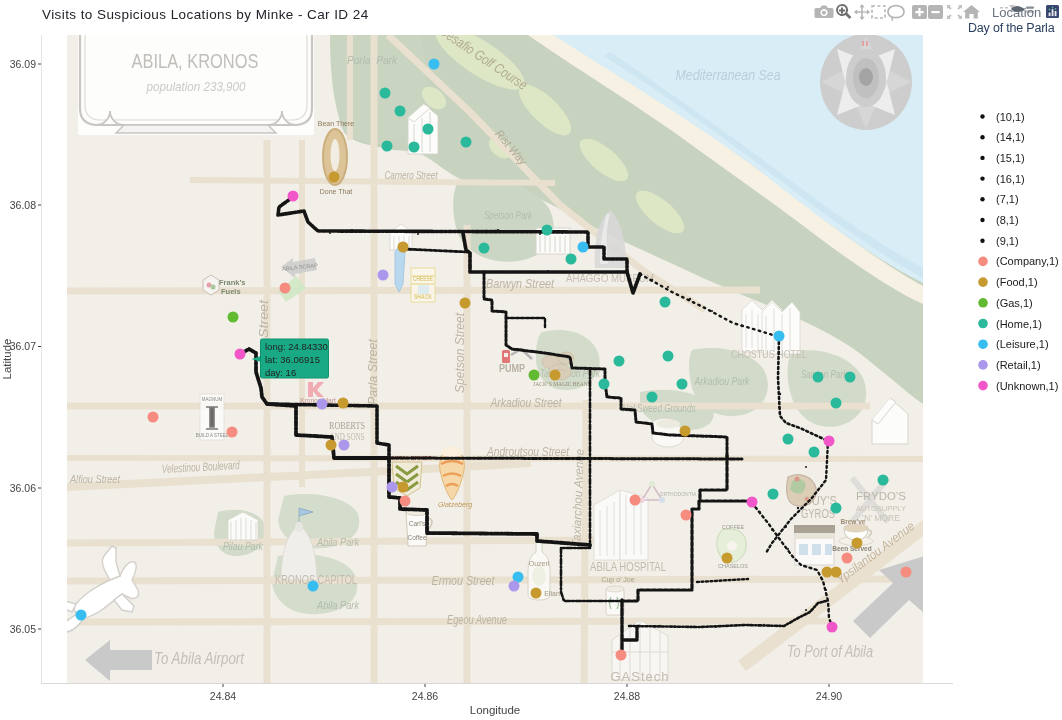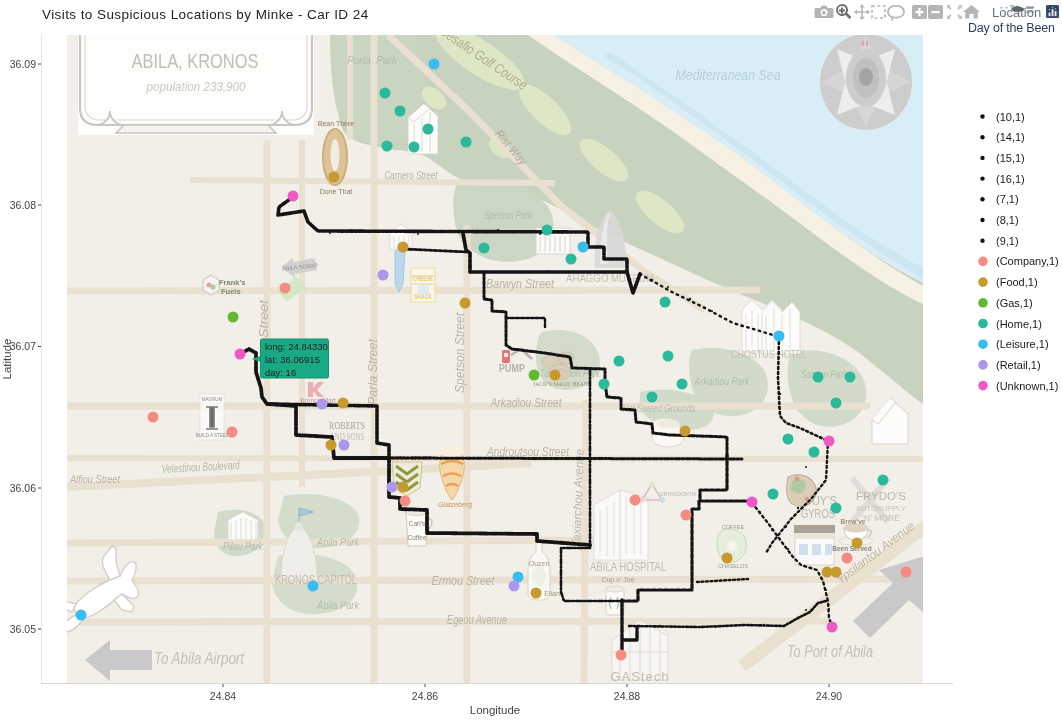--- a/index.html
+++ b/index.html
@@ -595,21 +595,21 @@
       <text x="829" y="700">24.90</text>
 </g>
 
 <text x="495" y="714" font-size="11.5" fill="#444" text-anchor="middle">Longitude</text>
 
 <text x="11" y="359" font-size="11.5" fill="#444" text-anchor="middle" transform="rotate(-90 11 359)">Latitude</text>
 </svg>
 
 <div class="legtitle1">Location</div>
 
-<div class="legtitle2">Day of the Been</div>
+<div class="legtitle2">Day of the Parla</div>
 
 <svg width="109" height="300" style="position:absolute;left:953px;top:105px" xmlns="http://www.w3.org/2000/svg">
 <g font-size="11" fill="#1a1a1a">
 <circle cx="29.5" cy="11.5" r="2.2" fill="#111"></circle>
       <text x="43" y="15.5">(10,1)</text>
 <circle cx="29.5" cy="32.2" r="2.2" fill="#111"></circle>
       <text x="43" y="36.2">(14,1)</text>
 <circle cx="29.5" cy="52.9" r="2.2" fill="#111"></circle>
       <text x="43" y="56.9">(15,1)</text>
 <circle cx="29.5" cy="73.6" r="2.2" fill="#111"></circle>

